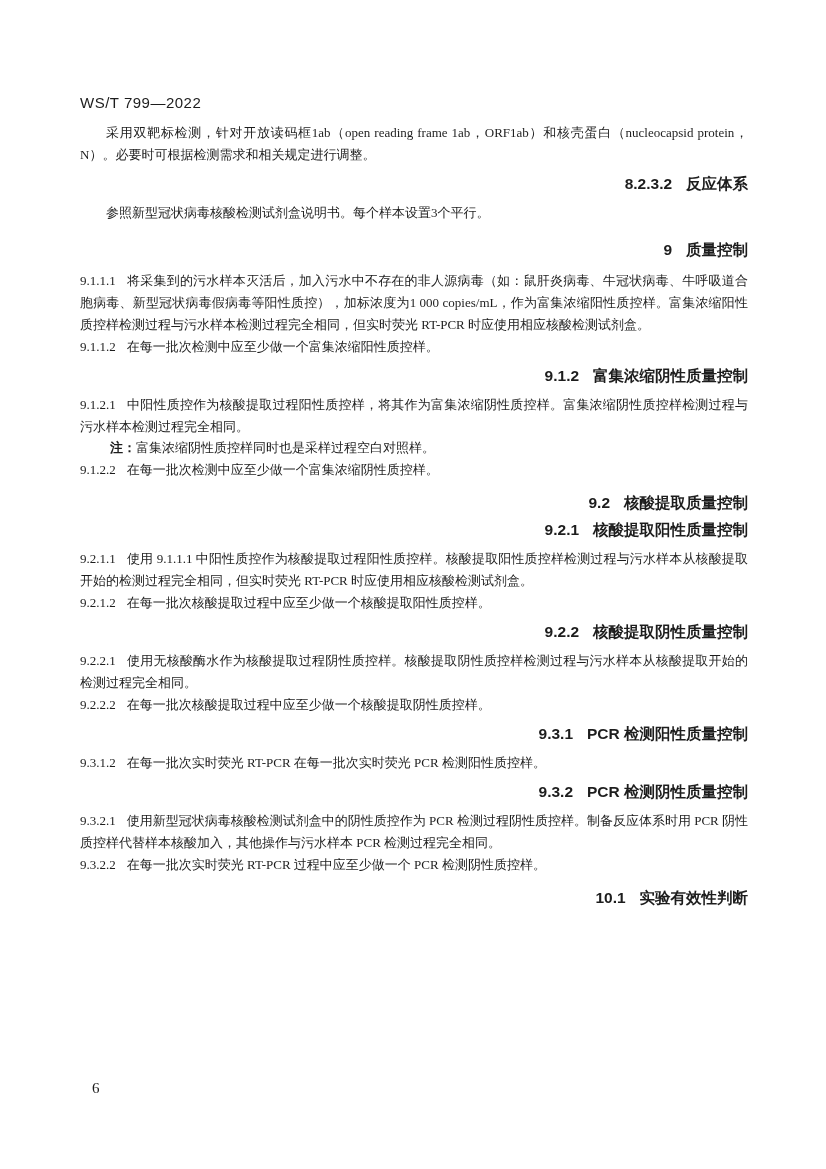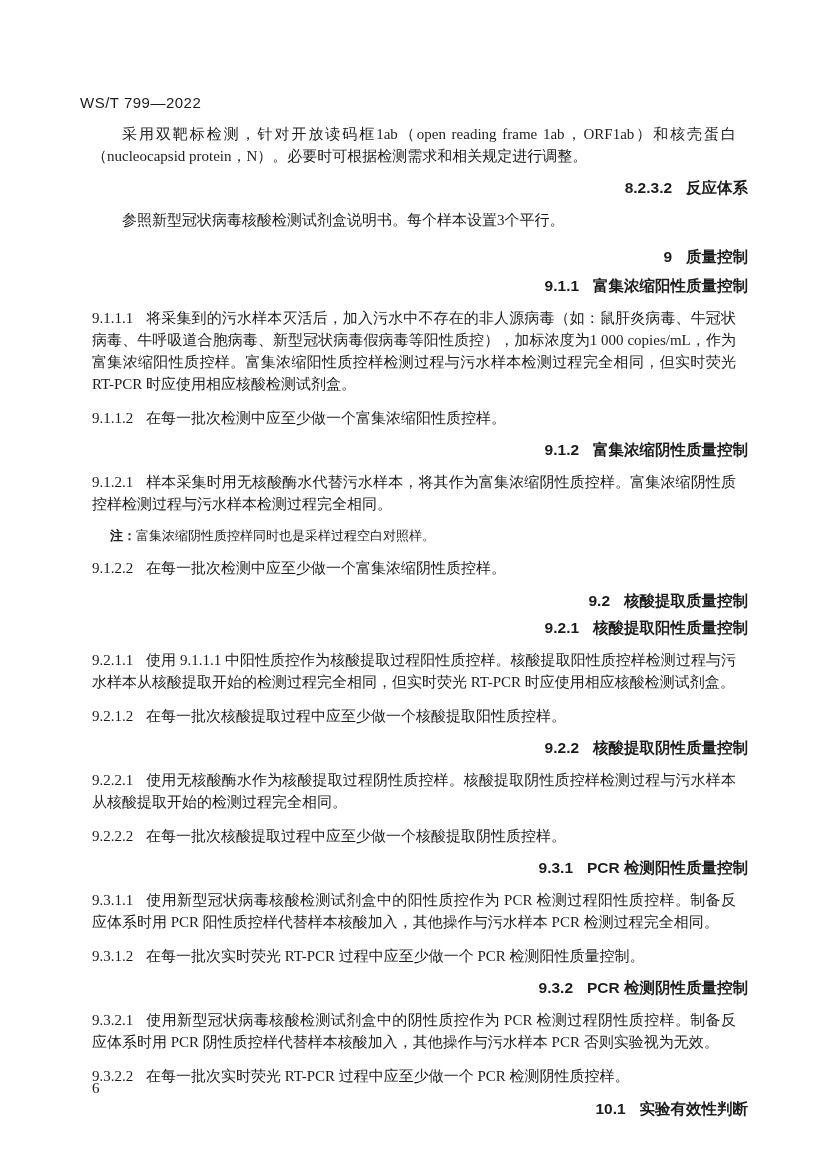--- a/index.html
+++ b/index.html
@@ -18,23 +18,23 @@
     width:668px;
   }
   .running-header {
     font-family:"Liberation Sans","DejaVu Sans",sans-serif;
     font-size:15px;
     letter-spacing:0.5px;
     margin:0 0 11px 0;
     font-weight:400;
   }
   p.body {
-    font-size:15px;
+    font-size:13px;
     line-height:22px;
-    margin:12px;
+    margin:0;
     text-align:justify;
   }
   p.ind { text-indent:2em; }
   .cnum { margin-right:0.85em; white-space:nowrap; }
   .h {
     font-family:"Liberation Sans","DejaVu Sans",sans-serif;
     font-weight:700;
     font-size:15.5px;
     line-height:18px;
     margin:9px 0 9px 0;
@@ -66,46 +66,44 @@
     <div class="running-header">WS/T 799—2022</div>
 
     <p class="body ind">采用双靶标检测，针对开放读码框1ab（open reading frame 1ab，ORF1ab）和核壳蛋白（nucleocapsid protein，N）。必要时可根据检测需求和相关规定进行调整。</p>
 
     <h4 class="h"><span class="hnum">8.2.3.2</span><span>反应体系</span></h4>
     <p class="body ind">参照新型冠状病毒核酸检测试剂盒说明书。每个样本设置3个平行。</p>
 
     <h4 class="h major"><span class="hnum">9</span><span>质量控制</span></h4>
 
 
-    <h4 class="h"><span class="hnum">9.1.1</span><span>富集浓缩阳性质量控制</span></h4>
     <p class="body"><span class="cnum">9.1.1.1</span><span>将采集到的污水样本灭活后，加入污水中不存在的非人源病毒（如：鼠肝炎病毒、牛冠状病毒、牛呼吸道合胞病毒、新型冠状病毒假病毒等阳性质控），加标浓度为1 000 copies/mL，作为富集浓缩阳性质控样。富集浓缩阳性质控样检测过程与污水样本检测过程完全相同，但实时荧光 RT-PCR 时应使用相应核酸检测试剂盒。</span></p>
     <p class="body"><span class="cnum">9.1.1.2</span><span>在每一批次检测中应至少做一个富集浓缩阳性质控样。</span></p>
 
     <h4 class="h"><span class="hnum">9.1.2</span><span>富集浓缩阴性质量控制</span></h4>
-    <p class="body"><span class="cnum">9.1.2.1</span><span>样本采集时用无核酸酶水代替污水样本，将其作为富集浓缩阴性质控样。富集浓缩阴性质控样检测过程与污水样本检测过程完全相同。</span></p>
+    <p class="body"><span class="cnum">9.1.2.1</span><span>中阳性质控作为核酸提取过程阳性质控样，将其作为富集浓缩阴性质控样。富集浓缩阴性质控样检测过程与污水样本检测过程完全相同。</span></p>
     <p class="note"><span class="note-label">注：</span><span>富集浓缩阴性质控样同时也是采样过程空白对照样。</span></p>
     <p class="body"><span class="cnum">9.1.2.2</span><span>在每一批次检测中应至少做一个富集浓缩阴性质控样。</span></p>
 
     <h4 class="h sub"><span class="hnum">9.2</span><span>核酸提取质量控制</span></h4>
 
     <h4 class="h"><span class="hnum">9.2.1</span><span>核酸提取阳性质量控制</span></h4>
     <p class="body"><span class="cnum">9.2.1.1</span><span>使用 9.1.1.1 中阳性质控作为核酸提取过程阳性质控样。核酸提取阳性质控样检测过程与污水样本从核酸提取开始的检测过程完全相同，但实时荧光 RT-PCR 时应使用相应核酸检测试剂盒。</span></p>
     <p class="body"><span class="cnum">9.2.1.2</span><span>在每一批次核酸提取过程中应至少做一个核酸提取阳性质控样。</span></p>
 
     <h4 class="h"><span class="hnum">9.2.2</span><span>核酸提取阴性质量控制</span></h4>
     <p class="body"><span class="cnum">9.2.2.1</span><span>使用无核酸酶水作为核酸提取过程阴性质控样。核酸提取阴性质控样检测过程与污水样本从核酸提取开始的检测过程完全相同。</span></p>
     <p class="body"><span class="cnum">9.2.2.2</span><span>在每一批次核酸提取过程中应至少做一个核酸提取阴性质控样。</span></p>
 
 
     <h4 class="h"><span class="hnum">9.3.1</span><span>PCR 检测阳性质量控制</span></h4>
-    <p class="body"><span class="cnum">9.3.1.1</span><span>使用新型冠状病毒核酸检测试剂盒中的阳性质控作为 PCR 检测过程阳性质控样。制备反应体系时用 PCR 阳性质控样代替样本核酸加入，其他操作与污水样本 PCR 检测过程完全相同。</span></p>
-    <p class="body"><span class="cnum">9.3.1.2</span><span>在每一批次实时荧光 RT-PCR 过程中应至少做一个 PCR 检测阳性质量控制。</span></p>
+    <p class="body"><span class="cnum">9.3.1.2</span><span>在每一批次实时荧光 RT-PCR 在每一批次实时荧光 PCR 检测阳性质控样。</span></p>
 
     <h4 class="h"><span class="hnum">9.3.2</span><span>PCR 检测阴性质量控制</span></h4>
-    <p class="body"><span class="cnum">9.3.2.1</span><span>使用新型冠状病毒核酸检测试剂盒中的阴性质控作为 PCR 检测过程阴性质控样。制备反应体系时用 PCR 阴性质控样代替样本核酸加入，其他操作与污水样本 PCR 否则实验视为无效。</span></p>
+    <p class="body"><span class="cnum">9.3.2.1</span><span>使用新型冠状病毒核酸检测试剂盒中的阴性质控作为 PCR 检测过程阴性质控样。制备反应体系时用 PCR 阴性质控样代替样本核酸加入，其他操作与污水样本 PCR 检测过程完全相同。</span></p>
     <p class="body"><span class="cnum">9.3.2.2</span><span>在每一批次实时荧光 RT-PCR 过程中应至少做一个 PCR 检测阴性质控样。</span></p>
 
 
     <h4 class="h sub"><span class="hnum">10.1</span><span>实验有效性判断</span></h4>
 
   </div>
 
   <div class="page-number">6</div>
 </div>
 

